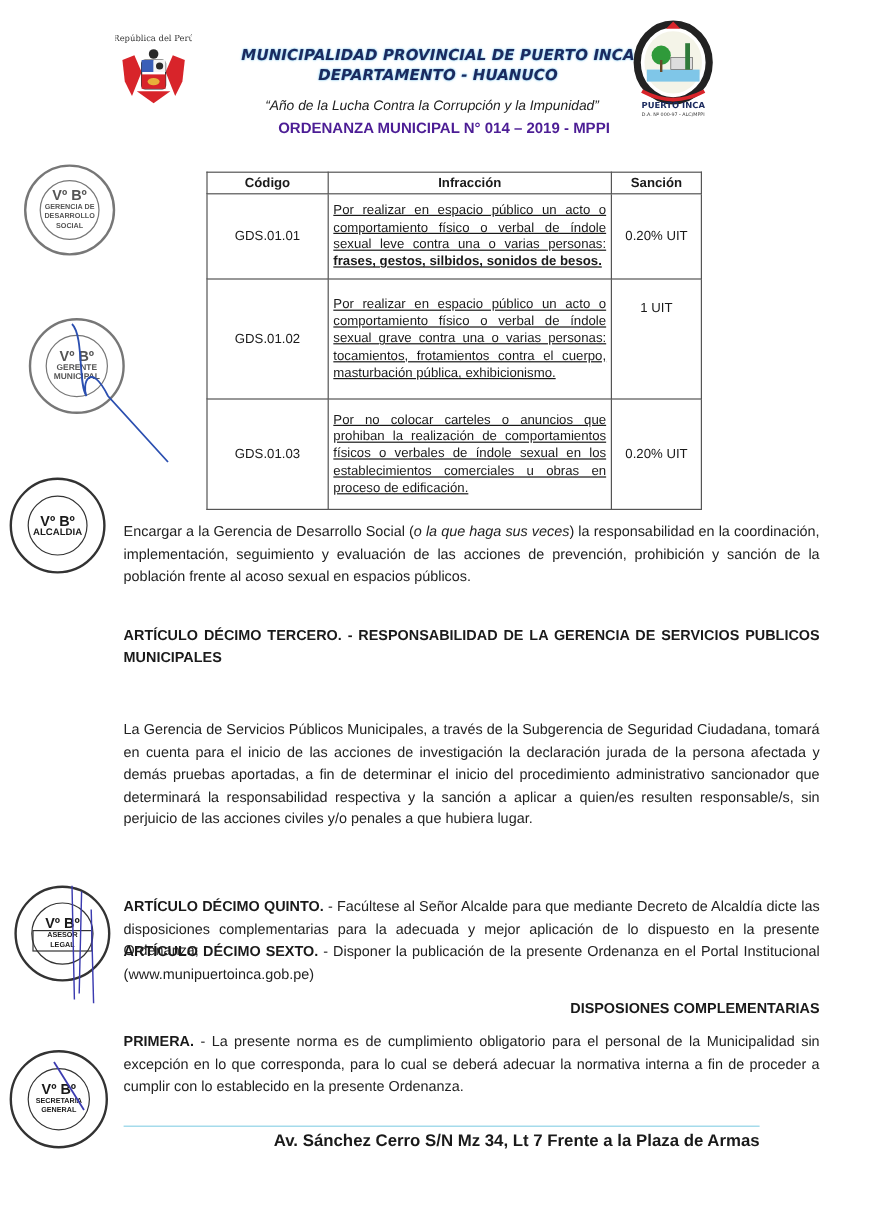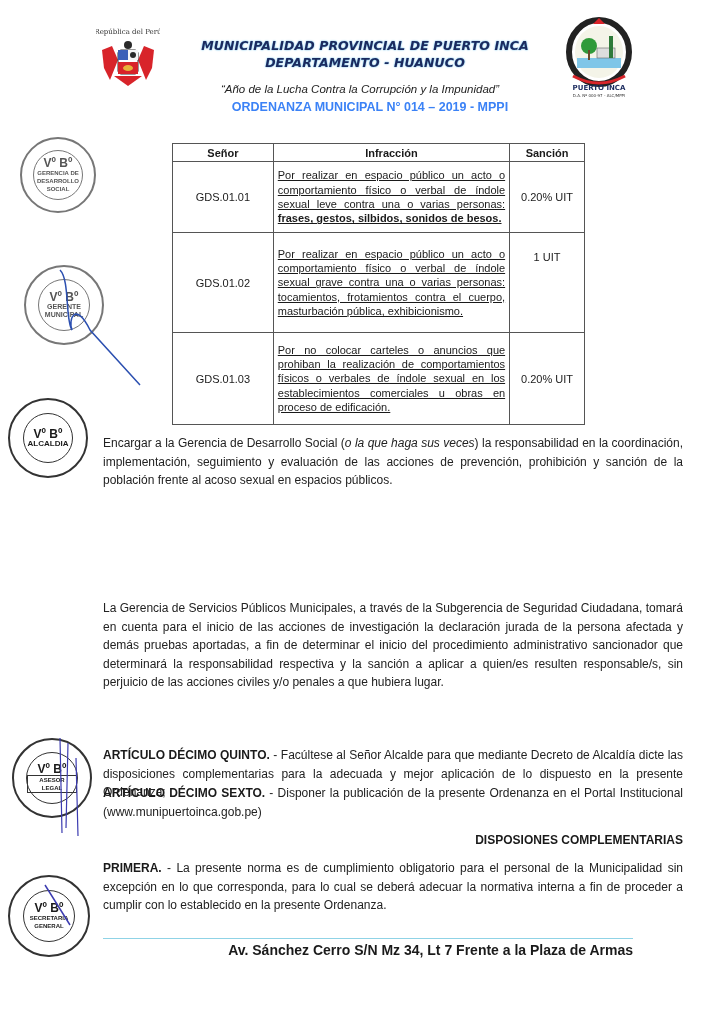--- a/index.html
+++ b/index.html
@@ -14,21 +14,21 @@
     font-family: "DejaVu Sans", sans-serif; font-weight: bold; font-style: italic;
     color: #1b2a5e; font-size: 12.5px; letter-spacing: 0.1px;
     text-shadow: 0 0 2px #7fc4ea, 0 0 1px #7fc4ea;
   }
   .motto {
     position: absolute; left: 200px; width: 320px; text-align: center;
     font-style: italic; font-size: 11.5px; color: #222;
   }
   .ordenanza {
     position: absolute; left: 200px; width: 340px; text-align: center;
-    font-weight: bold; font-size: 12.5px; color: #3b82f6;
+    font-weight: bold; font-size: 12.5px; color: #4c1d95;
   }
 
   
   .tbl { position: absolute; left: 172px; top: 143px; width: 413px; border-collapse: collapse; font-size: 11px; }
   .tbl th, .tbl td { border: 1px solid #555; vertical-align: middle; }
   .tbl th { font-weight: bold; height: 18px; text-align: center; font-size: 11px; }
   .tbl td.code { text-align: center; width: 101px; }
   .tbl td.desc { width: 237px; padding: 1px 4px; text-align: justify; line-height: 14.3px; text-decoration: underline; }
   .tbl td.sanc { width: 75px; text-align: center; }
   .tbl td.sanc.top { vertical-align: top; padding-top: 18px; }
@@ -68,40 +68,40 @@
     <ellipse cx="32" cy="48" rx="5" ry="3" fill="#e8b23a"></ellipse>
     <path d="M18 56 L32 66 L46 56" fill="#d8242a"></path>
   </svg>
 </div>
 
 <div class="header-title" style="top:38px;">MUNICIPALIDAD PROVINCIAL DE PUERTO INCA</div>
 <div class="header-title" style="top:55px;">DEPARTAMENTO - HUANUCO</div>
 <div class="motto" style="top:83px;text-align:center;">“Año de la Lucha Contra la Corrupción y la Impunidad”</div>
 <div class="ordenanza" style="top:100px;">ORDENANZA MUNICIPAL N° 014 – 2019 - MPPI</div>
 
-<div class="abs" style="left:559px;top:14px;width:80px;height:86px;">
+<div class="abs" style="left:521px;top:14px;width:80px;height:86px;">
   <svg width="80" height="86" viewBox="0 0 80 86">
     <ellipse cx="40" cy="38" rx="30" ry="32" fill="none" stroke="#222" stroke-width="6"></ellipse>
     <ellipse cx="40" cy="38" rx="24" ry="26" fill="#f4f4e8"></ellipse>
     <rect x="18" y="44" width="44" height="10" fill="#7fc6e8"></rect>
     <circle cx="30" cy="32" r="8" fill="#2f9a3a"></circle>
     <rect x="29" y="36" width="2" height="10" fill="#6a4a2a"></rect>
     <rect x="38" y="34" width="18" height="10" fill="#ddd" stroke="#666" stroke-width="0.6"></rect>
     <rect x="50" y="22" width="4" height="22" fill="#2f7a3a"></rect>
     <path d="M34 10 L40 4 L46 10 Z" fill="#d8242a"></path>
     <path d="M14 62 Q40 76 66 62" stroke="#d8242a" stroke-width="3" fill="none"></path>
     <text x="40" y="76" text-anchor="middle" font-size="7" font-weight="bold" font-family="DejaVu Sans, sans-serif" fill="#1b2a5e">PUERTO  INCA</text>
     <text x="40" y="83" text-anchor="middle" font-size="4" font-family="DejaVu Sans, sans-serif" fill="#333">D.A. Nº 000-97 - ALC/MPPI</text>
   </svg>
 </div>
 
 <table class="tbl">
   <thead>
     <tr>
-      <th>Señor</th>
+      <th>Código</th>
       <th>Infracción</th>
       <th>Sanción</th>
     </tr>
   </thead>
   <tbody>
     <tr style="height:71px;">
       <td class="code">GDS.01.01</td>
       <td class="desc"><span>Por realizar en espacio público un acto o comportamiento físico o verbal de índole sexual leve contra una o varias personas: </span><span class="b">frases, gestos, silbidos, sonidos de besos.</span></td>
       <td class="sanc">0.20% UIT</td>
     </tr>
@@ -116,20 +116,21 @@
       <td class="sanc">0.20% UIT</td>
     </tr>
   </tbody>
 </table>
 
 <div class="body-text" style="top:434px;">
   <div><span>Encargar a la Gerencia de Desarrollo Social (</span><i>o la que haga sus veces</i><span>) la responsabilidad en la coordinación, implementación, seguimiento y evaluación de las acciones de prevención, prohibición y sanción de la población frente al acoso sexual en espacios públicos.</span></div>
 </div>
 
 <div class="body-text" style="top:520px;">
+  <div class="art-head">ARTÍCULO DÉCIMO TERCERO. - RESPONSABILIDAD DE LA GERENCIA DE SERVICIOS PUBLICOS MUNICIPALES</div>
 </div>
 
 <div class="body-text" style="top:599px;">
   <div>La Gerencia de Servicios Públicos Municipales, a través de la Subgerencia de Seguridad Ciudadana, tomará en cuenta para el inicio de las acciones de investigación la declaración jurada de la persona afectada y demás pruebas aportadas, a fin de determinar el inicio del procedimiento administrativo sancionador que determinará la responsabilidad respectiva y la sanción a aplicar a quien/es resulten responsable/s, sin perjuicio de las acciones civiles y/o penales a que hubiera lugar.</div>
 </div>
 
 <div class="body-text" style="top:746px;">
   <span class="art-head">ARTÍCULO DÉCIMO QUINTO.</span><span> - Facúltese al Señor Alcalde para que mediante Decreto de Alcaldía dicte las disposiciones complementarias para la adecuada y mejor aplicación de lo dispuesto en la presente Ordenanza;</span>
 </div>
 

